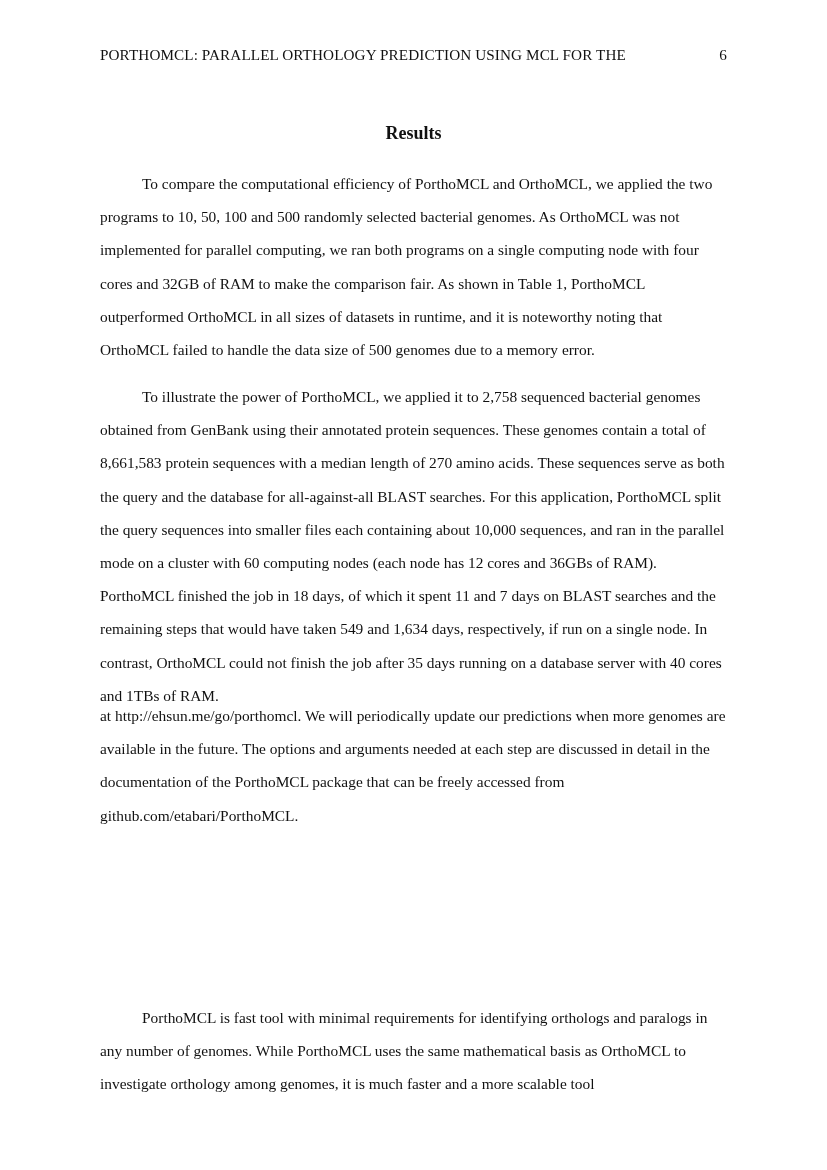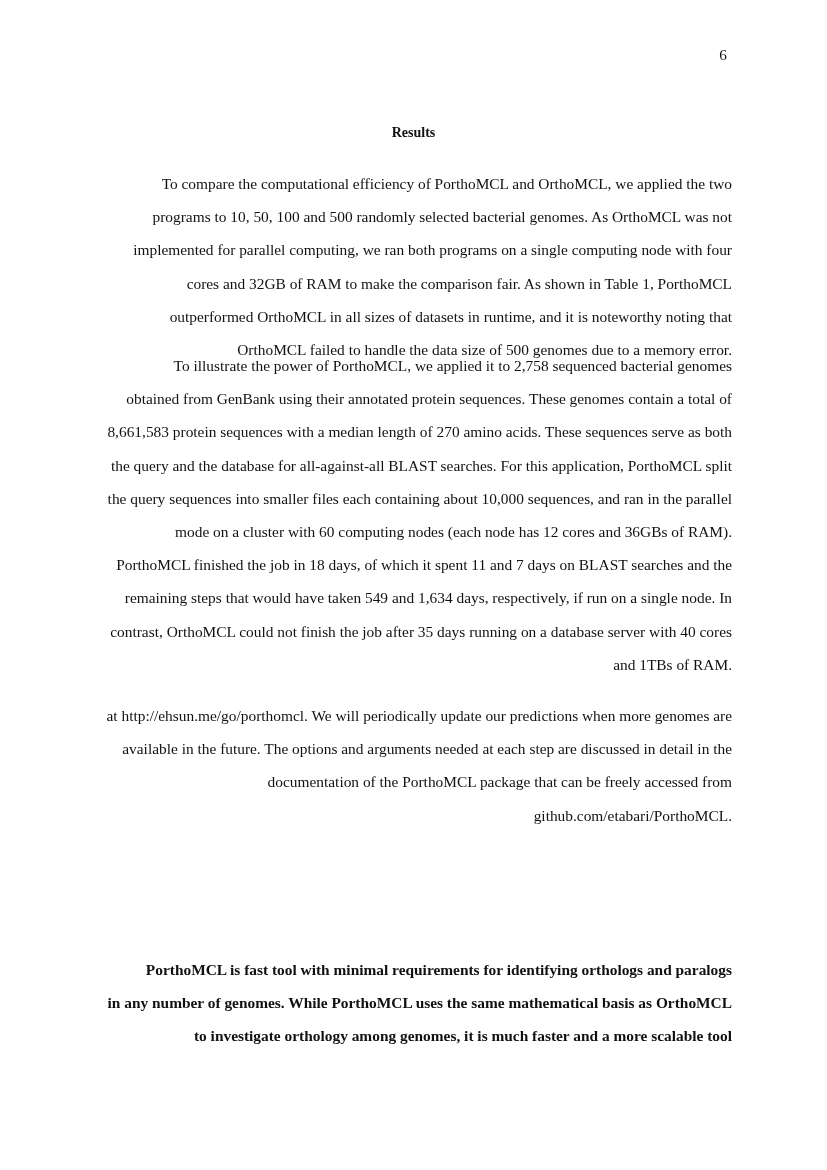--- a/index.html
+++ b/index.html
@@ -49,52 +49,52 @@
     font-size: 15.2px;
   }
 
   
   .section-heading {
     position: absolute;
     left: 100px;
     width: 627px;
     text-align: center;
     font-weight: bold;
-    font-size: 14px;
+    font-size: 18px;
     line-height: 20px;
   }
   #heading-results { top: 123px; }
   #heading-conclusions { top: 961px; }
 
   
   .body-block {
     position: absolute;
     left: 100px;
     width: 632px;
     font-size: 15.4px;
     line-height: 33.2px;
     text-align: left;
   }
   #para-1 { top: 167px; }
-  #para-2 { top: 349px; }
+  #para-2 { top: 380px; }
   #para-3 { top: 699px; }
-  #para-4 { top: 953px; font-weight: bold; }
+  #para-4 { top: 1001px; }
 
   .body-block p {
     margin: 0;
     text-indent: 42px;
-    text-align: right;
   }
 </style>
 </head>
 <body>
 
 <div class="page">
 
   <div class="running-head">
+    <span class="rh-line rh-line-1">PORTHOMCL: PARALLEL ORTHOLOGY PREDICTION USING MCL FOR THE</span>
     <span class="page-number">6</span>
   </div>
 
   <div class="section-heading" id="heading-results">Results</div>
 
   <div class="body-block" id="para-1">
     <p>To compare the computational efficiency of PorthoMCL and OrthoMCL, we applied the two programs to 10, 50, 100 and 500 randomly selected bacterial genomes. As OrthoMCL was not implemented for parallel computing, we ran both programs on a single computing node with four cores and 32GB of RAM to make the comparison fair. As shown in Table 1, PorthoMCL outperformed OrthoMCL in all sizes of datasets in runtime, and it is noteworthy noting that OrthoMCL failed to handle the data size of 500 genomes due to a memory error.</p>
   </div>
 
   <div class="body-block" id="para-2">

